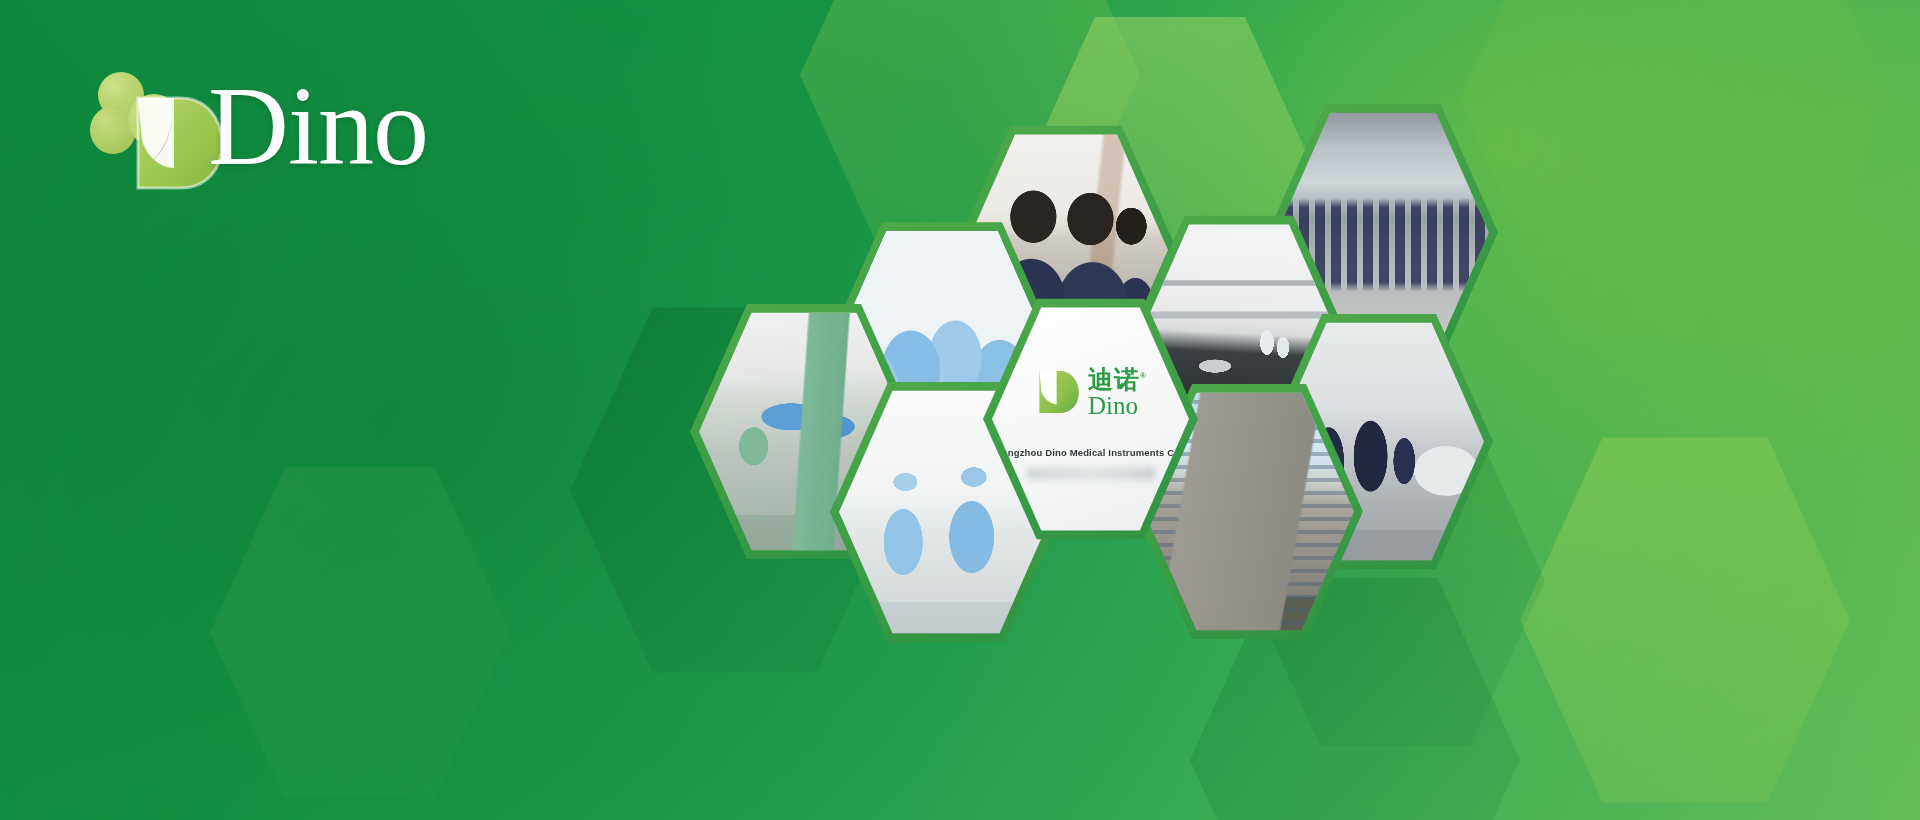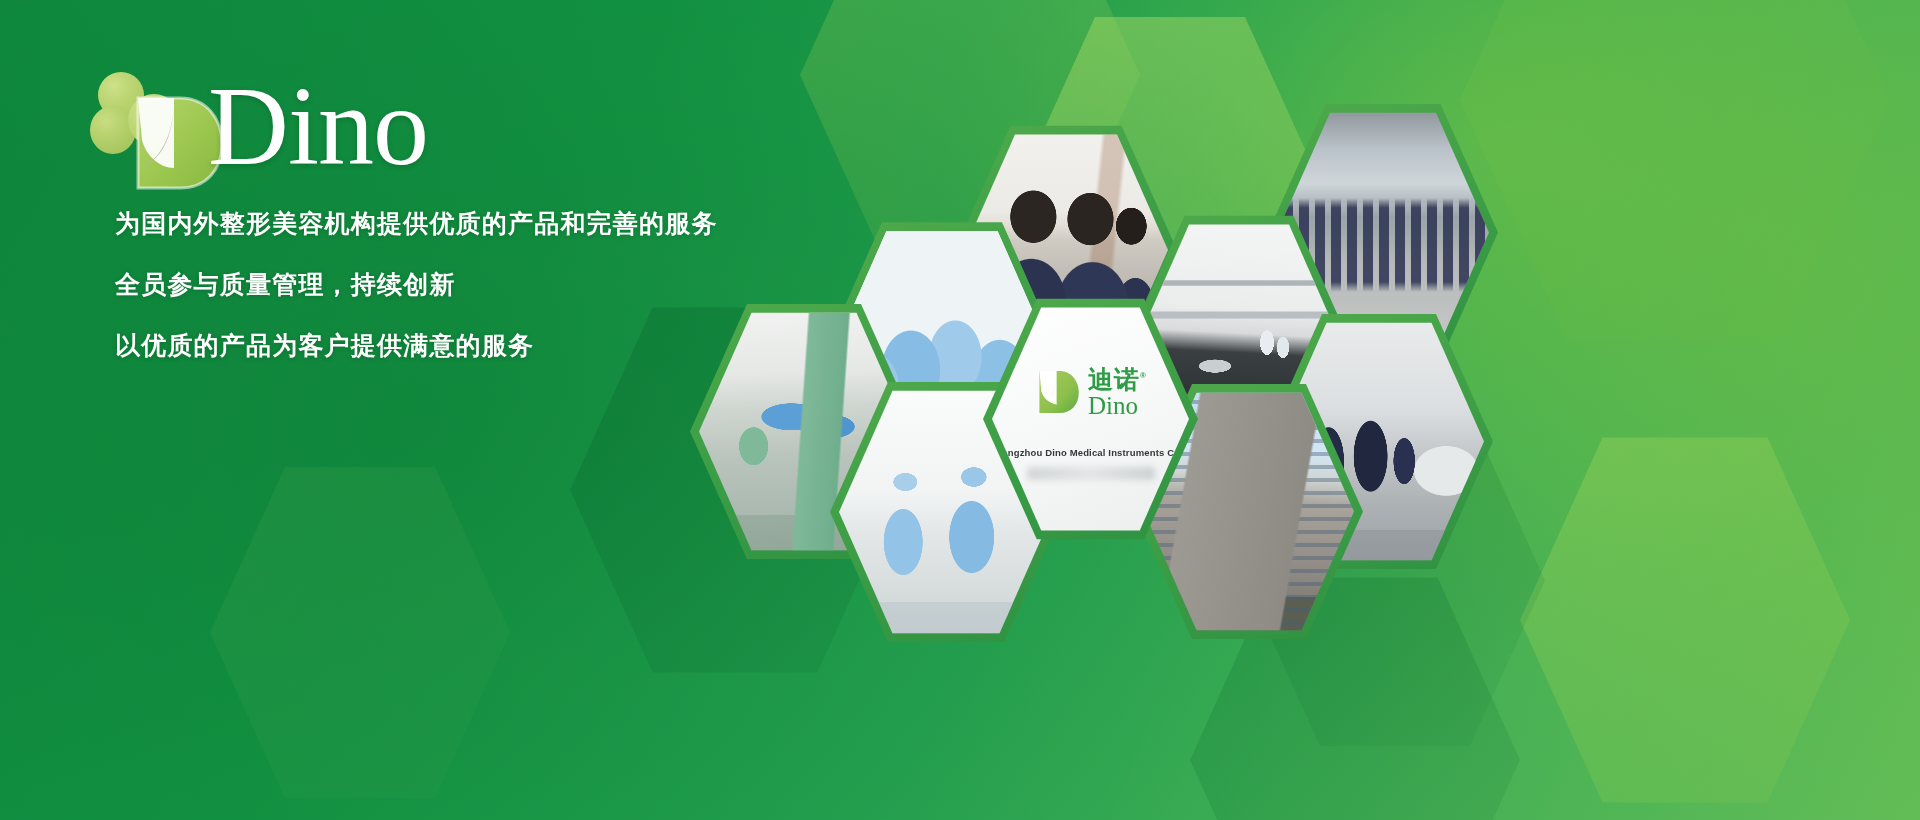--- a/index.html
+++ b/index.html
@@ -262,25 +262,20 @@
       </defs>
       <path d="M14 8 H56 C82 8 98 28 98 54 C98 80 82 98 56 98 H14 Z" fill="url(#lg1)"></path>
       <path d="M14 8 H50 L50 78 C36 78 22 66 18 50 Z" fill="#ffffff" opacity="0.93"></path>
       <path d="M50 8 C50 40 40 66 18 78 C34 70 50 52 50 8 Z" fill="url(#lg2)"></path>
       <path d="M14 8 H56 C82 8 98 28 98 54 C98 80 82 98 56 98 H14 Z" fill="none" stroke="#ffffff" stroke-width="3" opacity="0.55"></path>
     </svg>
 
     <div id="dword">Dino</div>
   </div>
 
-  <div id="slogan">
-    <div class="sl">为国内外整形美容机构提供优质的产品和完善的服务</div>
-    <div class="sl">全员参与质量管理，持续创新</div>
-    <div class="sl">以优质的产品为客户提供满意的服务</div>
-  </div>
 
   <div id="comb">
 
     <div class="cell" style="left:955px; top:122px; width:222px; height:256px;">
       <div class="ring"></div>
       <div class="photo">
         <div class="ph ph-men"></div>
           <div class="ph-men-ov"></div>
       </div>
     </div>

